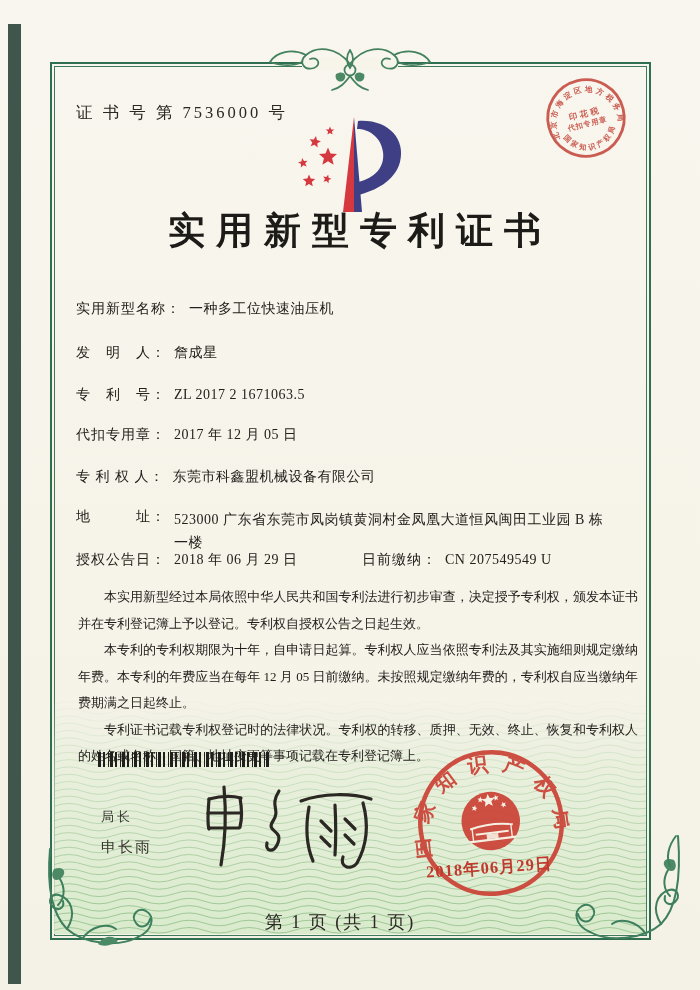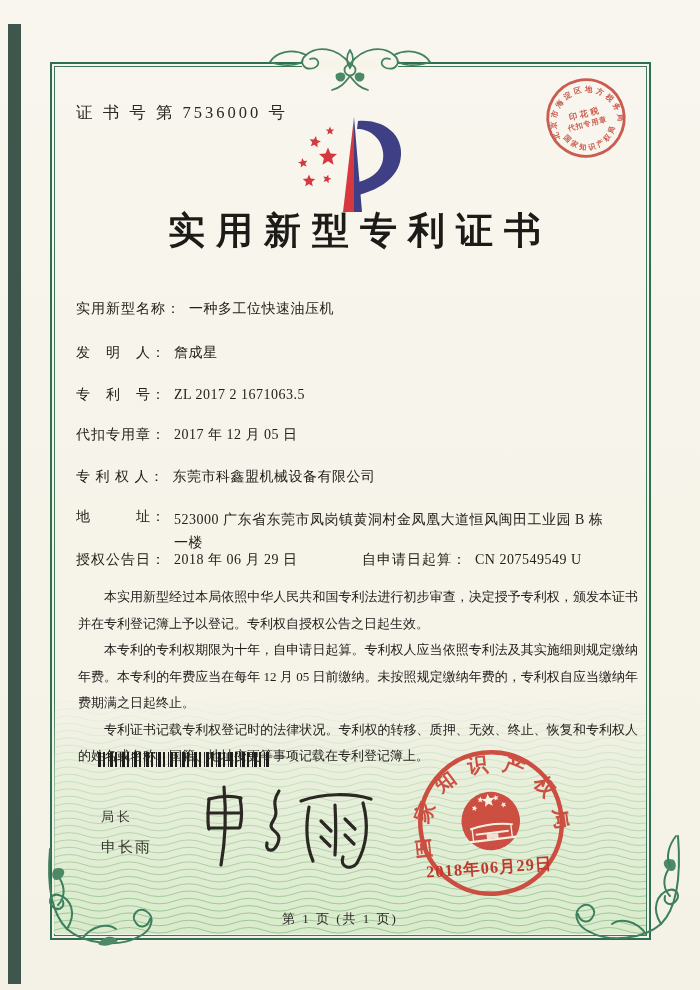--- a/index.html
+++ b/index.html
@@ -37,21 +37,21 @@
                   font-size:13px;letter-spacing:3px;color:#37342f;}
   .director-name{position:absolute;left:101px;top:838px;font-family:Liberation Serif, serif;
                  font-size:15px;letter-spacing:2px;color:#37342f;}
   .signature{position:absolute;left:193px;top:779px;}
   .signature path{fill:none;stroke:#2b2823;stroke-width:3.2;stroke-linecap:round;stroke-linejoin:round;}
   
   .tax-stamp{position:absolute;left:544px;top:76px;width:84px;height:84px;transform:rotate(-14deg);opacity:.92;}
   .office-stamp{position:absolute;left:413px;top:745px;width:156px;height:156px;transform:rotate(-7deg);opacity:.93;}
   .stamp-date{position:absolute;left:426px;top:856px;width:160px;font-size:16.5px;font-weight:600;
               color:#c0392d;letter-spacing:1px;transform:rotate(-4deg);}
-  .footer{position:absolute;left:50px;top:910px;width:580px;text-align:center;font-size:13px;
+  .footer{position:absolute;left:50px;top:910px;width:580px;text-align:center;font-size:18px;
           letter-spacing:2px;color:#2c2925;}
 </style>
 </head>
 <body>
 
 <div id="page">
 
   <div class="spine"></div>
 
   <div class="frame">
@@ -177,21 +177,21 @@
   <div class="field" style="top:468px;">
     <span class="lbl">专 利 权 人：</span><span class="val">东莞市科鑫盟机械设备有限公司</span>
   </div>
   <div class="field" style="top:508px;">
     <span class="lbl" style="vertical-align:top;">地　　　址：</span><span class="val-wrap">523000 广东省东莞市凤岗镇黄洞村金凤凰大道恒风闽田工业园 B 栋一楼</span>
   </div>
   <div class="field" style="top:551px;">
     <span class="lbl">授权公告日：</span><span class="val">2018 年 06 月 29 日</span>
   </div>
   <div class="field" style="left:362px;top:551px;">
-    <span class="lbl">自申请日起算：</span><span class="val">CN 207549549 U</span>
+    <span class="lbl">日前缴纳：</span><span class="val">CN 207549549 U</span>
   </div>
 
   <div class="paras">
     <p>本实用新型经过本局依照中华人民共和国专利法进行初步审查，决定授予专利权，颁发本证书并在专利登记簿上予以登记。专利权自授权公告之日起生效。</p>
     <p>本专利的专利权期限为十年，自申请日起算。专利权人应当依照专利法及其实施细则规定缴纳年费。本专利的年费应当在每年 12 月 05 日前缴纳。未按照规定缴纳年费的，专利权自应当缴纳年费期满之日起终止。</p>
     <p>专利证书记载专利权登记时的法律状况。专利权的转移、质押、无效、终止、恢复和专利权人的姓名或名称、国籍、地址变更等事项记载在专利登记簿上。</p>
   </div>
 
   <svg class="barcode" width="176" height="15" viewBox="0 0 176 15">
     <g id="bars">

